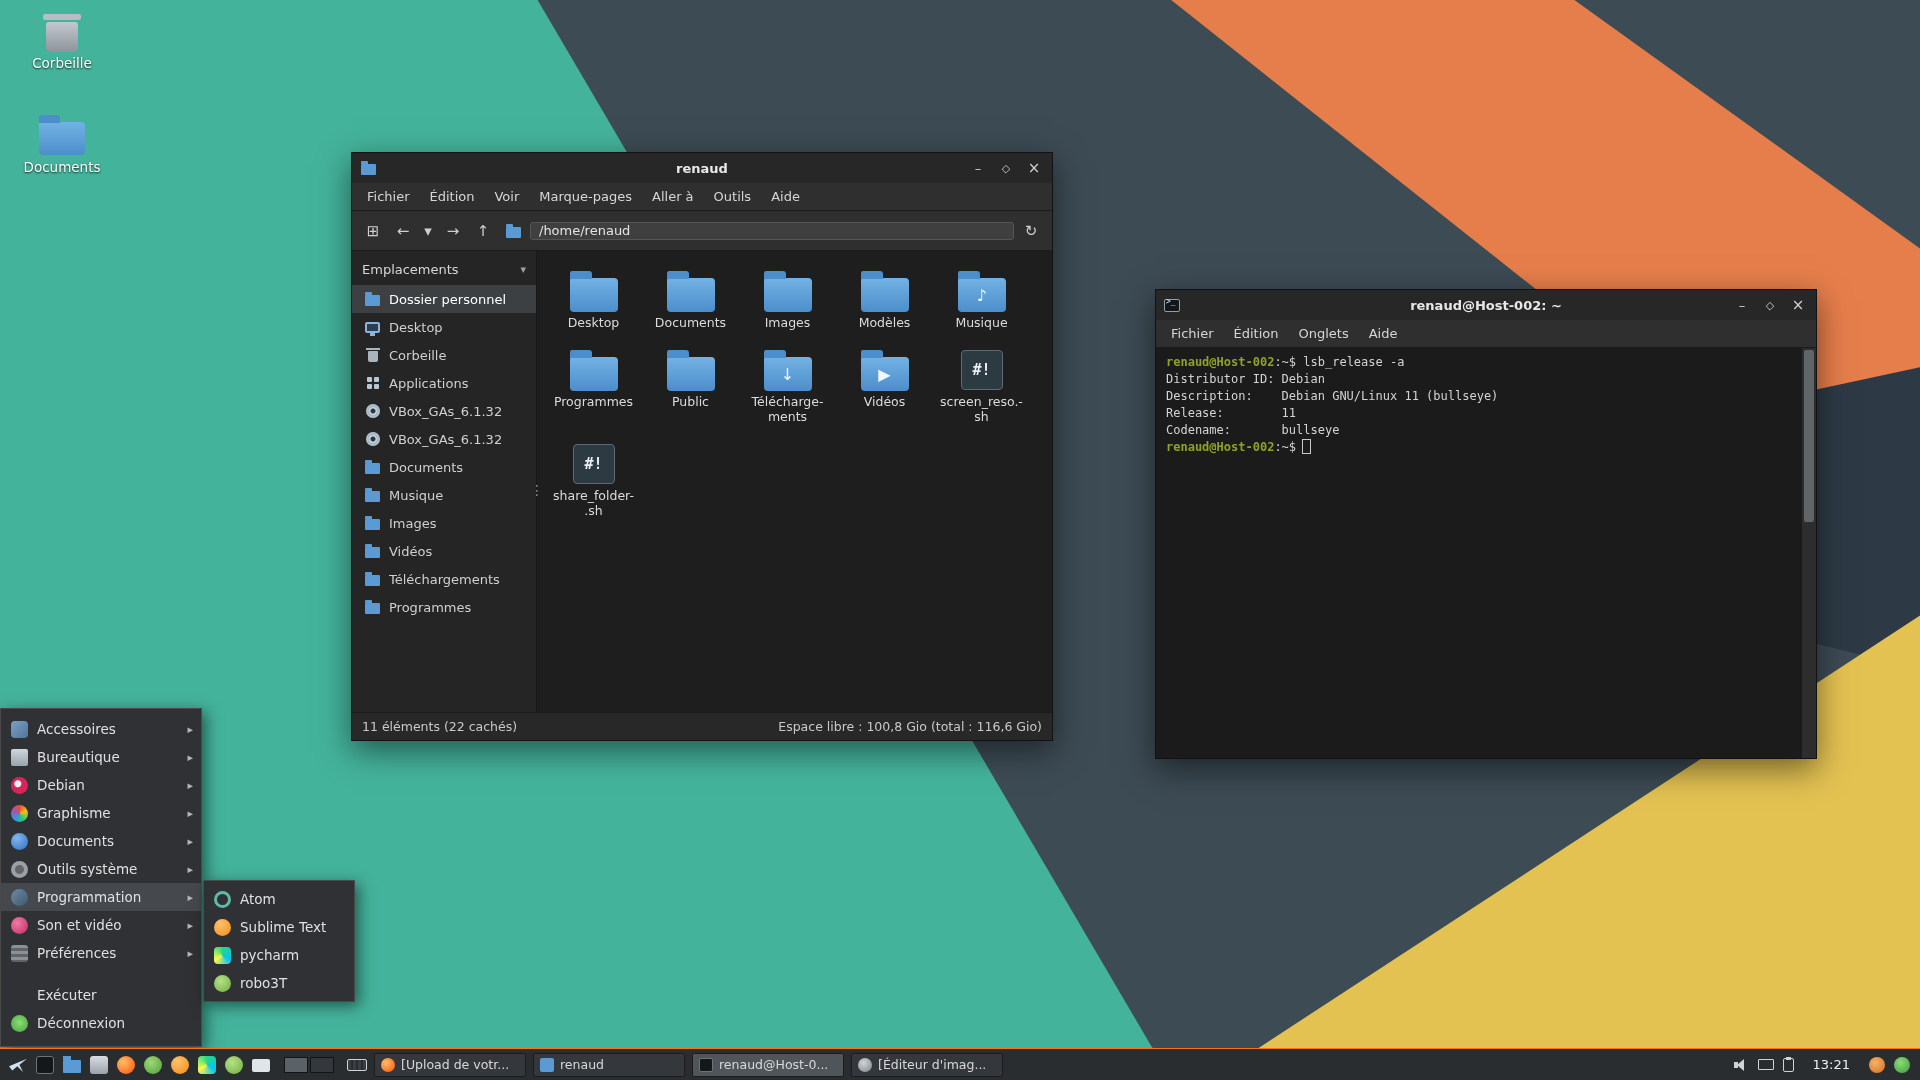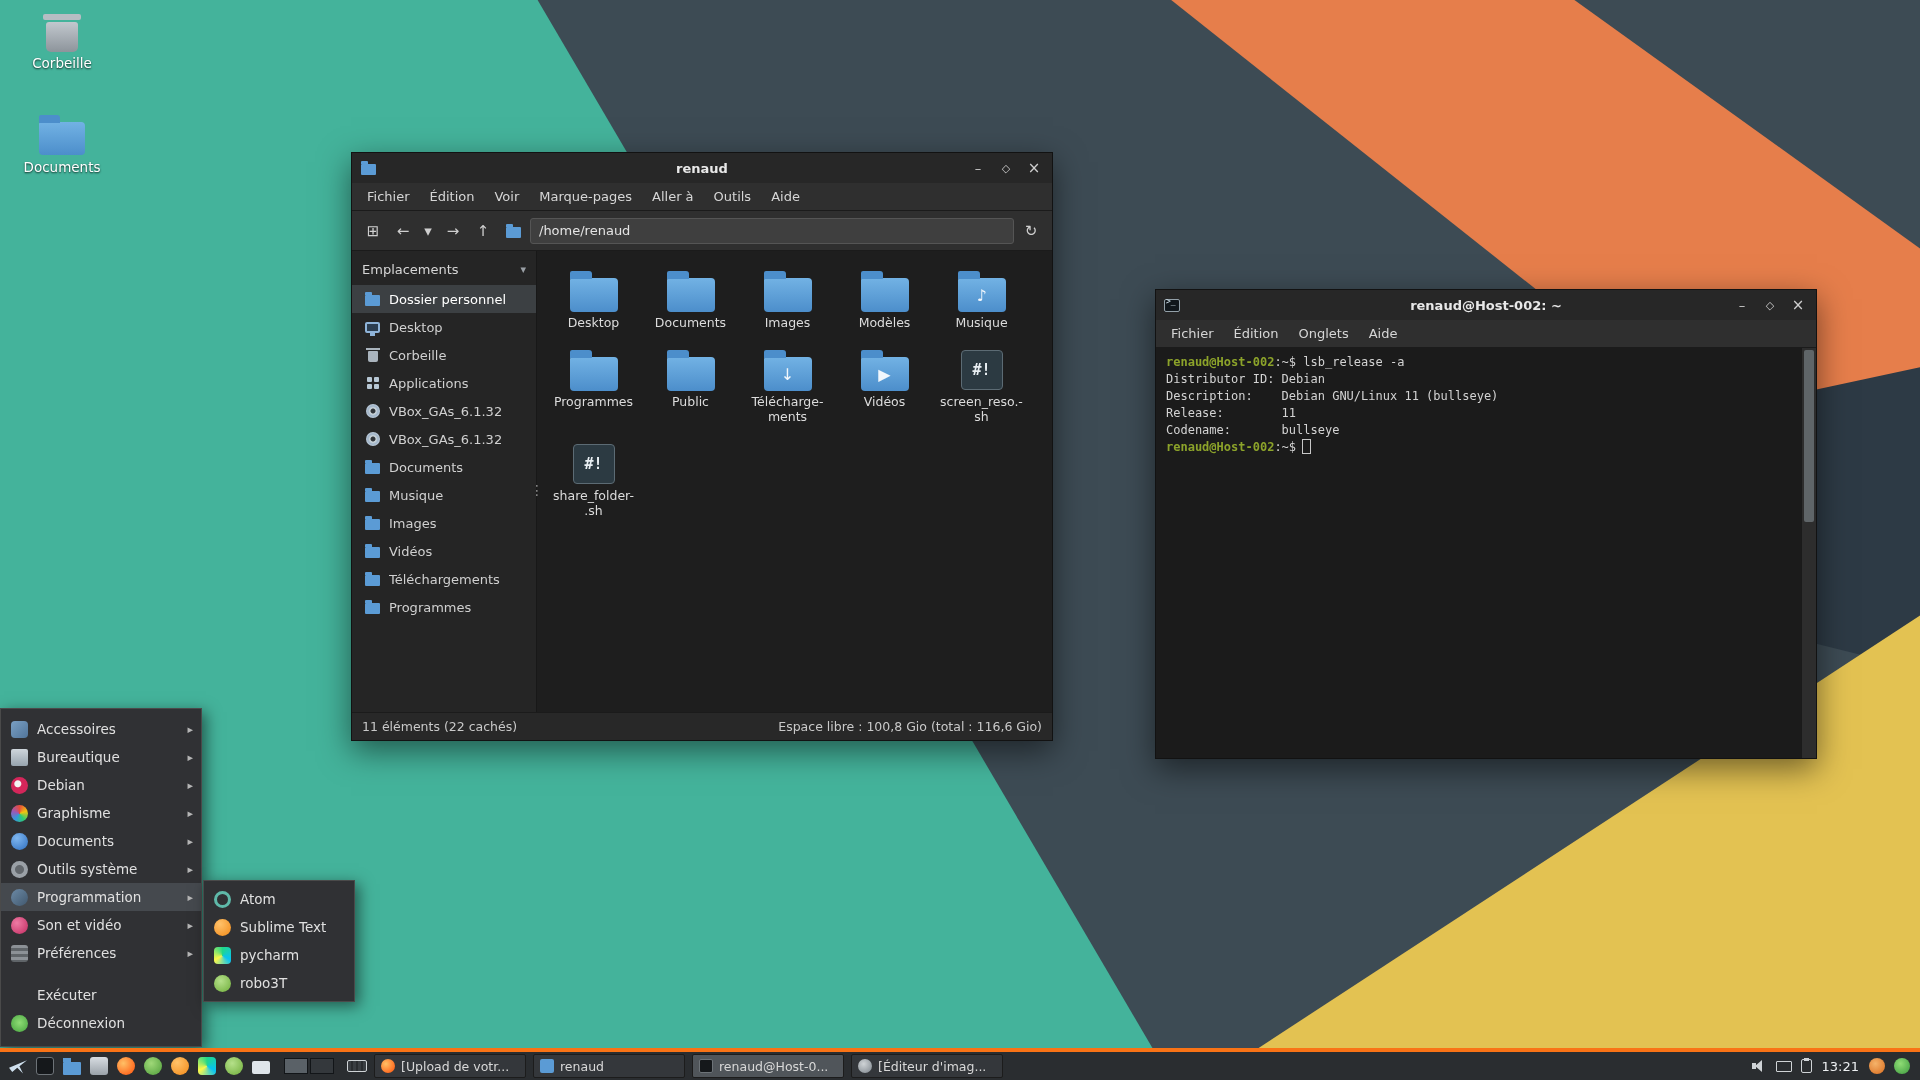--- a/index.html
+++ b/index.html
@@ -32,21 +32,21 @@
   .win-btn.min::before { content:"–"; }
   .win-btn.max::before { content:"◇"; font-size:11px; }
   .win-btn.cls::before { content:"×"; font-size:15px; }
   .menubar { height:28px; background:#2f2f2f; display:flex; align-items:center; gap:2px; padding:0 6px; border-bottom:1px solid #1b1b1b; flex:0 0 auto; }
   .menu-item { padding:4px 9px; color:#d6d6d6; font-size:13px; border-radius:2px; cursor:pointer; }
 
   
   #fm { left:351px; top:152px; width:702px; height:589px; }
   .fm-toolbar { height:40px; background:#2f2f2f; display:flex; align-items:center; gap:4px; padding:0 8px; border-bottom:1px solid #1b1b1b; flex:0 0 auto; }
   .tool-btn { width:26px; height:26px; display:flex; align-items:center; justify-content:center; color:#cfcfcf; font-size:15px; border-radius:3px; cursor:pointer; }
-  .path-field { flex:1; height:26px; background:#3f3f3f; border:1px solid #555; border-radius:3px; color:#e4e4e4; font-size:13px; padding:0 8px; font-family:"DejaVu Sans",sans-serif; outline:none; }
+  .path-field { flex:1; height:18px; background:#3f3f3f; border:1px solid #555; border-radius:3px; color:#e4e4e4; font-size:13px; padding:0 8px; font-family:"DejaVu Sans",sans-serif; outline:none; }
   .fm-body { flex:1; display:flex; min-height:0; position:relative; }
   .fm-side { width:185px; background:#252525; border-right:1px solid #181818; padding-top:2px; flex:0 0 auto; }
   .side-head { height:32px; display:flex; align-items:center; padding:0 10px; color:#d6d6d6; cursor:pointer; }
   .side-head::after { content:"▾"; margin-left:auto; color:#9aa0a6; font-size:11px; }
   .side-row { height:28px; display:flex; align-items:center; gap:8px; padding:0 18px 0 12px; color:#d0d0d0; cursor:pointer; }
   .side-row.selected { background:#3c4043; color:#fff; }
   .side-label { white-space:nowrap; overflow:hidden; text-overflow:ellipsis; }
   .grip { position:absolute; left:178px; top:50%; color:#8a8a8a; font-size:14px; z-index:2; cursor:col-resize; }
   .fm-list { flex:1; background:#1e1e1e; padding:16px 8px; display:flex; flex-wrap:wrap; align-content:flex-start; row-gap:16px; overflow:hidden; }
   .file-item { width:97px; display:flex; flex-direction:column; align-items:center; cursor:pointer; }
@@ -102,21 +102,21 @@
   .mi-prefs { background:repeating-linear-gradient(#8c9196 0 3px,#5f6468 3px 6px); border-radius:3px; }
   .mi-blank { background:transparent; }
   .mi-logout { background:radial-gradient(circle at 50% 45%,#8fdc75,#45a33e); border-radius:50%; }
   #submenu { position:absolute; left:203px; top:880px; width:152px; background:#303134; border:1px solid #4a4a4a; box-shadow:4px 4px 14px rgba(0,0,0,.5); padding:4px 0; z-index:6; }
   .mi-atom { border:3px solid #5fb9a9; border-radius:50%; background:transparent; }
   .mi-sublime { background:radial-gradient(circle at 35% 30%,#ffc26a,#f28a18); border-radius:50%; }
   .mi-pycharm { background:conic-gradient(#21d789,#07c3f2,#fcf84a,#21d789); border-radius:4px; }
   .mi-robo { background:radial-gradient(circle at 40% 35%,#b5e08a,#6fae3a); border-radius:50%; }
 
   
-  #taskbar { position:absolute; left:0; right:0; bottom:0; height:32px; background:#2a2d30; border-top:4px solid #f97316; display:flex; align-items:center; padding:0 6px; gap:3px; z-index:10; }
+  #taskbar { position:absolute; left:0; right:0; bottom:0; height:32px; background:#2a2d30; border-top:1px solid #f97316; display:flex; align-items:center; padding:0 6px; gap:3px; z-index:10; }
   .tb-ico { width:24px; height:24px; border-radius:3px; display:flex; align-items:center; justify-content:center; cursor:pointer; }
   .glyph { width:18px; height:18px; border-radius:3px; }
   .g-bird { background:#cfe0ee; clip-path:polygon(0 60%,100% 18%,58% 52%,78% 92%,46% 60%,18% 84%); }
   .g-files { position:relative; width:18px; height:13px; background:#5b9bd5; border-radius:1px; margin-top:4px; }
   .g-files::before { content:""; position:absolute; top:-4px; left:0; width:8px; height:4px; background:#5b9bd5; }
   .g-term { background:#15181b; border:1px solid #6d7378; }
   .g-editor { background:linear-gradient(#d8dde2,#9aa2a9); }
   .g-firefox { background:radial-gradient(circle at 35% 35%,#ffc066,#ff6a1f 75%); border-radius:50%; }
   .g-pkg { background:radial-gradient(circle at 40% 35%,#9fd878,#4f9e3a); border-radius:50%; }
   .g-sublime { background:radial-gradient(circle at 35% 30%,#ffc26a,#f28a18); border-radius:50%; }
@@ -136,21 +136,21 @@
   .wico.terminal { background:#15181b; border:1px solid #6d7378; border-radius:2px; }
   .wico.gimp { background:radial-gradient(circle at 40% 35%,#cfd3d6,#7d858c); }
   .tb-spacer { flex:1; }
   .tray { display:flex; align-items:center; gap:9px; padding-right:4px; }
   .spk { position:relative; width:15px; height:14px; cursor:pointer; }
   .spk::before { content:""; position:absolute; left:0; top:4px; width:4px; height:6px; background:#cfd3d6; }
   .spk::after { content:""; position:absolute; left:3px; top:1px; border:6px solid transparent; border-right:7px solid #cfd3d6; border-left:0; }
   .tray-display { width:16px; height:11px; border:1px solid #cfd3d6; border-radius:1px; cursor:pointer; }
   .tray-clip { width:11px; height:14px; border:1px solid #cfd3d6; border-radius:2px; position:relative; cursor:pointer; }
   .tray-clip::before { content:""; position:absolute; top:-2px; left:2px; width:5px; height:3px; background:#cfd3d6; }
-  .clock { color:#eceff1; font-size:13px; margin:0 1px; }
+  .clock { color:#eceff1; font-size:13px; margin:0 10px; }
   .tray-circ { width:16px; height:16px; border-radius:50%; cursor:pointer; }
   .tc-orange { background:radial-gradient(circle at 40% 35%,#f5b36a,#d96c1e); }
   .tc-green { background:radial-gradient(circle at 40% 35%,#8fdc75,#3d9a3f); }
 </style>
 </head>
 <body>
 
 <div class="wp wp-teal"></div>
 <div class="wp wp-orange"></div>
 <div class="wp wp-navy"></div>

